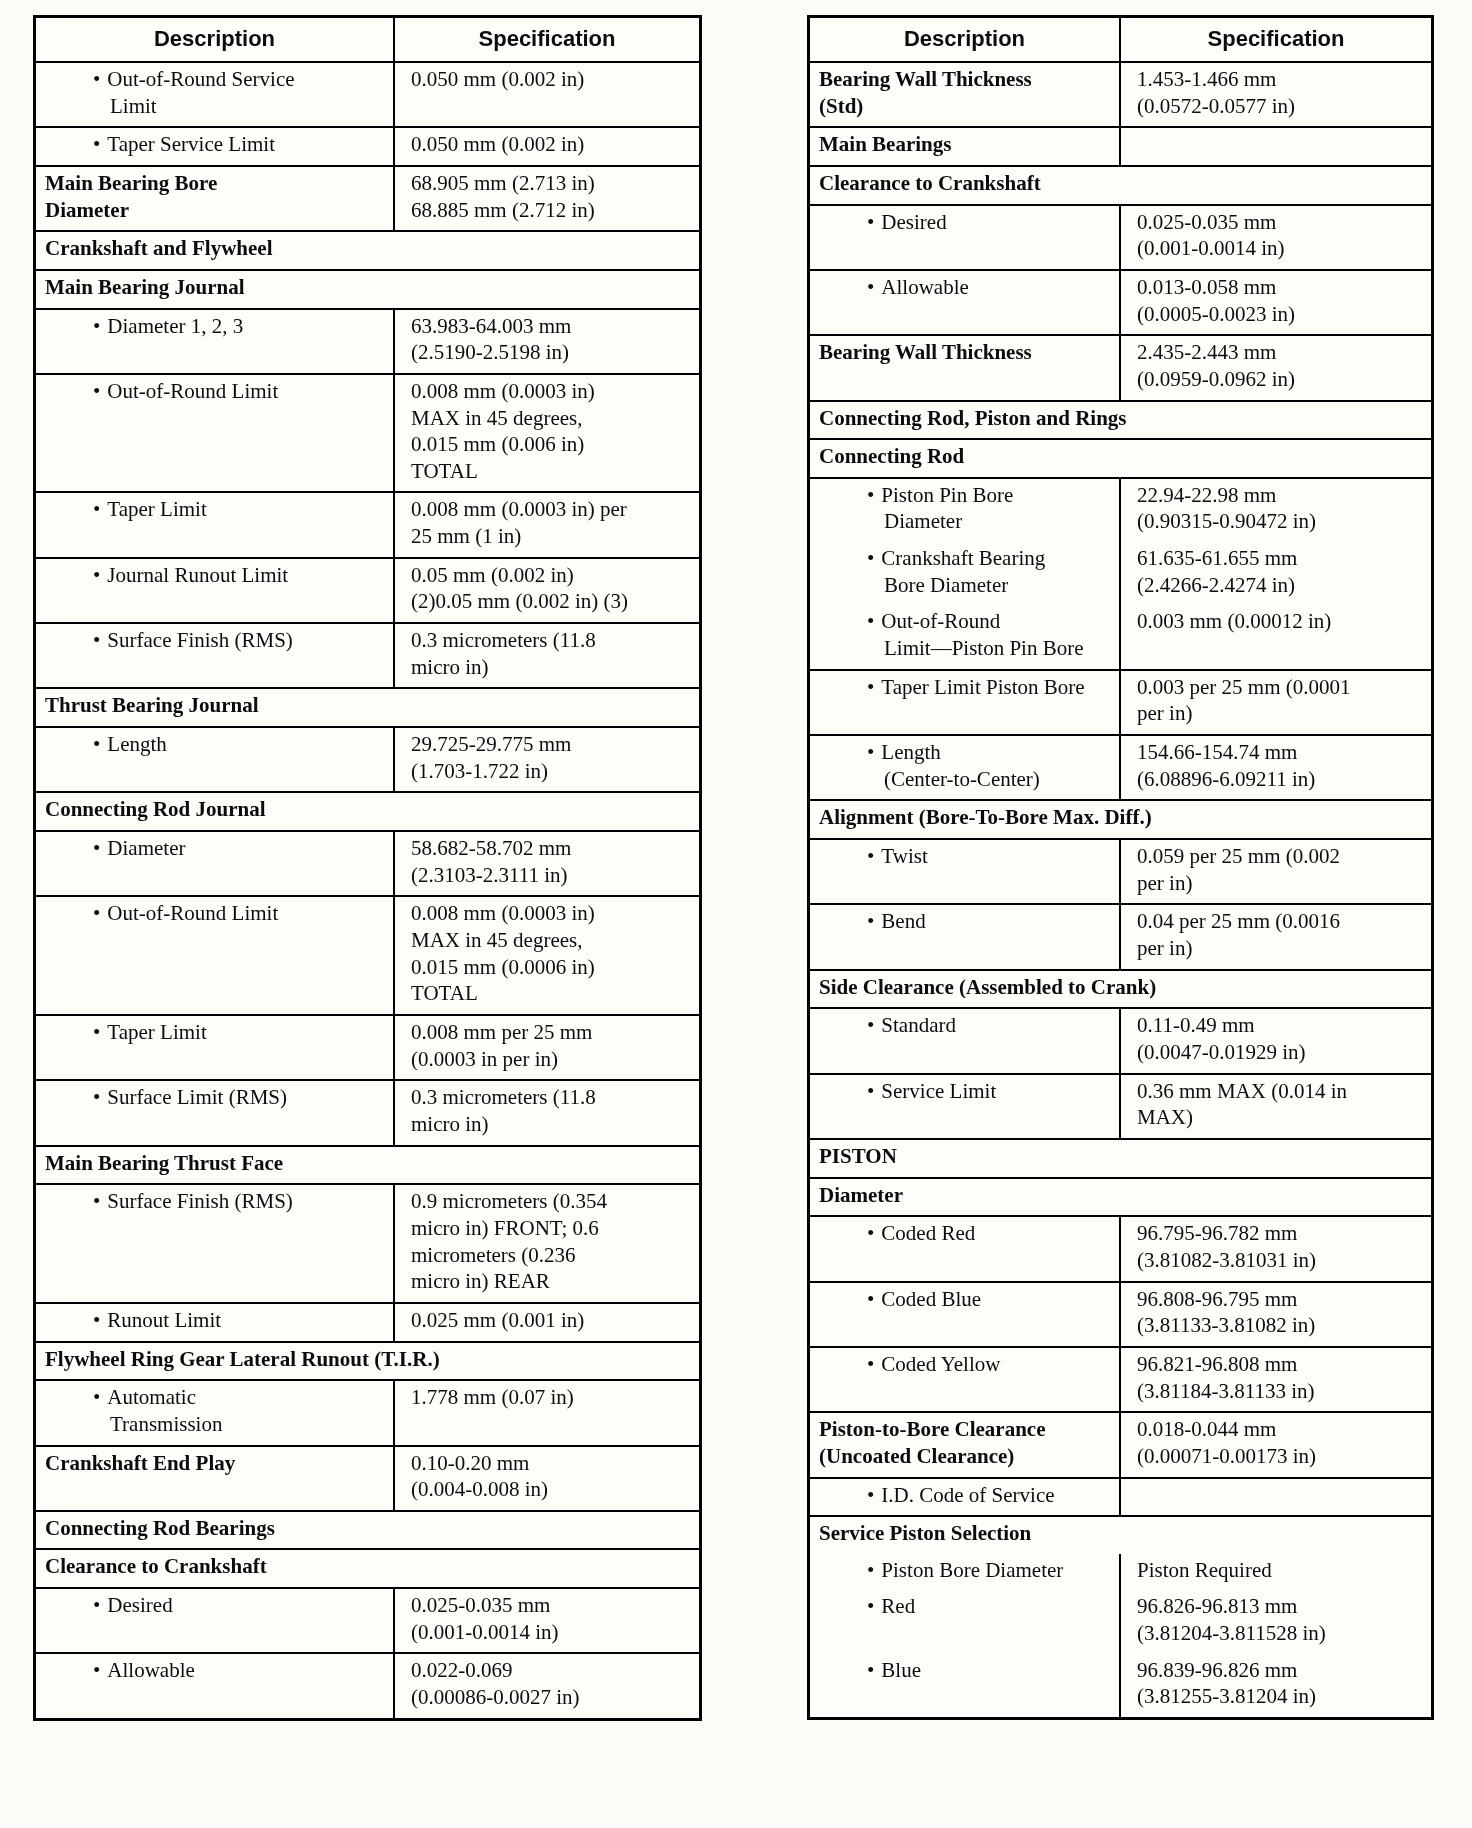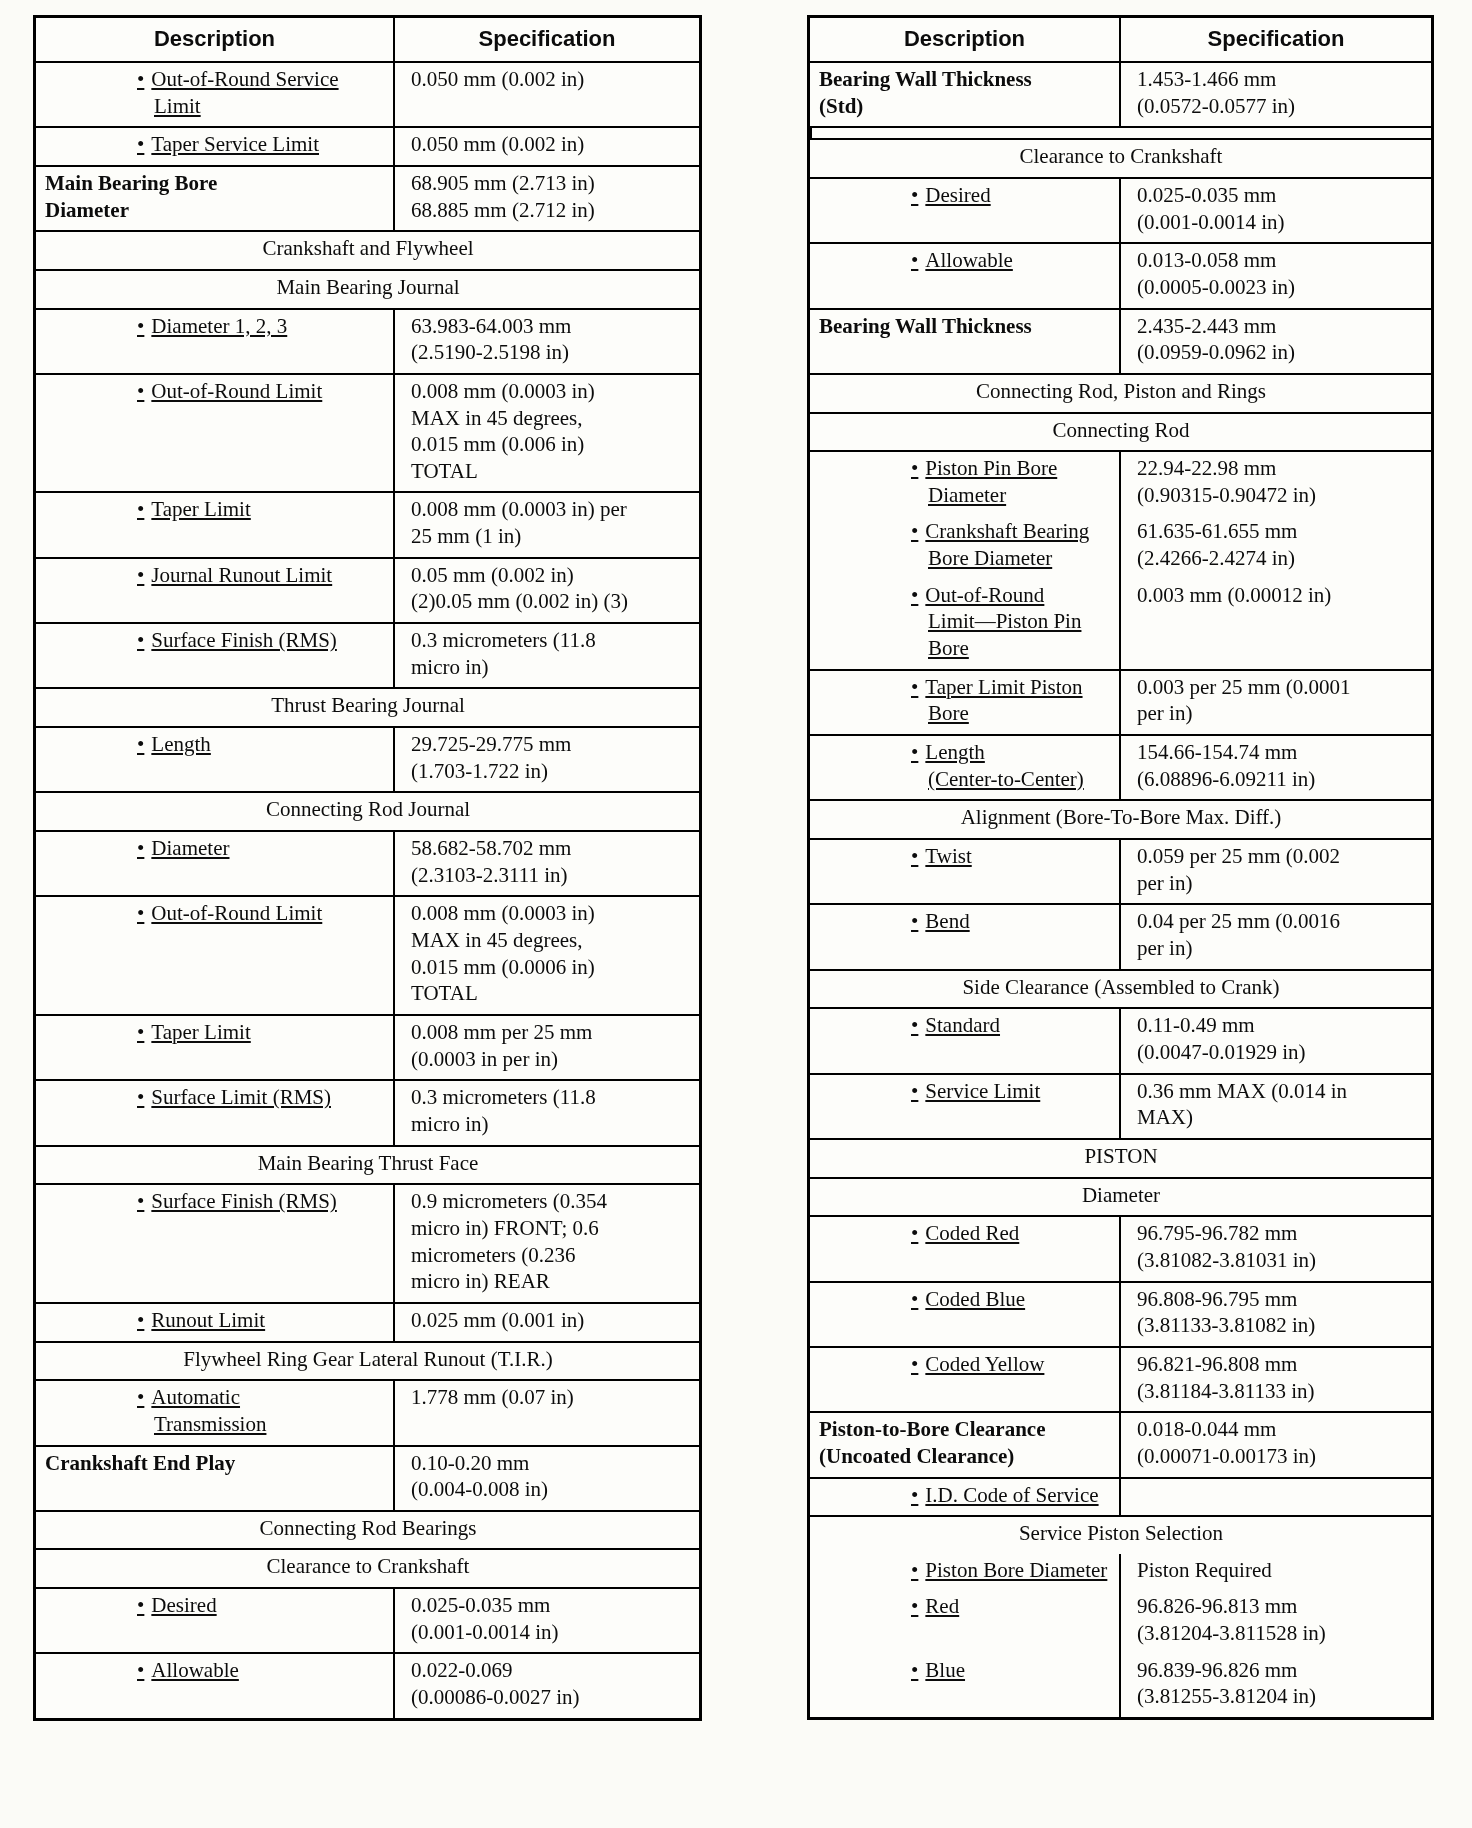--- a/index.html
+++ b/index.html
@@ -47,26 +47,25 @@
   }
   .hdr { border-top: none; }
   .hdr .cell {
     font-family: "Liberation Sans", sans-serif;
     font-weight: 700;
     font-size: 22px;
     text-align: center;
     padding: 7px 4px 8px;
   }
   .hdr .spec { padding-left: 4px; }
-  .full { flex: 1; font-weight: normal; text-align: center; }
+  .full { flex: 1; font-weight: bold; }
   .bold .desc { font-weight: bold; }
   .indent {
-    padding-left: 118px;
+    padding-left: 74px;
     text-indent: -17px;
-    text-decoration: underline;
   }
   .blt { margin-right: 7px; }
 </style>
 </head>
 <body>
 
 <div class="sheet">
   <div class="spec-table t-left">
       <div class="row hdr">
         <div class="cell desc">Description</div>
@@ -202,20 +201,21 @@
         <div class="cell desc">Description</div>
         <div class="cell spec">Specification</div>
       </div>
       <div class="row bold">
         <div class="cell desc"><span>Bearing Wall Thickness
 (Std)</span></div>
         <div class="cell spec">1.453-1.466 mm
 (0.0572-0.0577 in)</div>
       </div>
       <div class="row bold">
+        <div class="cell desc"><span>Main Bearings</span></div>
         <div class="cell spec"></div>
       </div>
       <div class="row section">
         <div class="cell full">Clearance to Crankshaft</div>
       </div>
       <div class="row item">
         <div class="cell desc indent"><span class="blt">•</span><span>Desired</span></div>
         <div class="cell spec">0.025-0.035 mm
 (0.001-0.0014 in)</div>
       </div>

